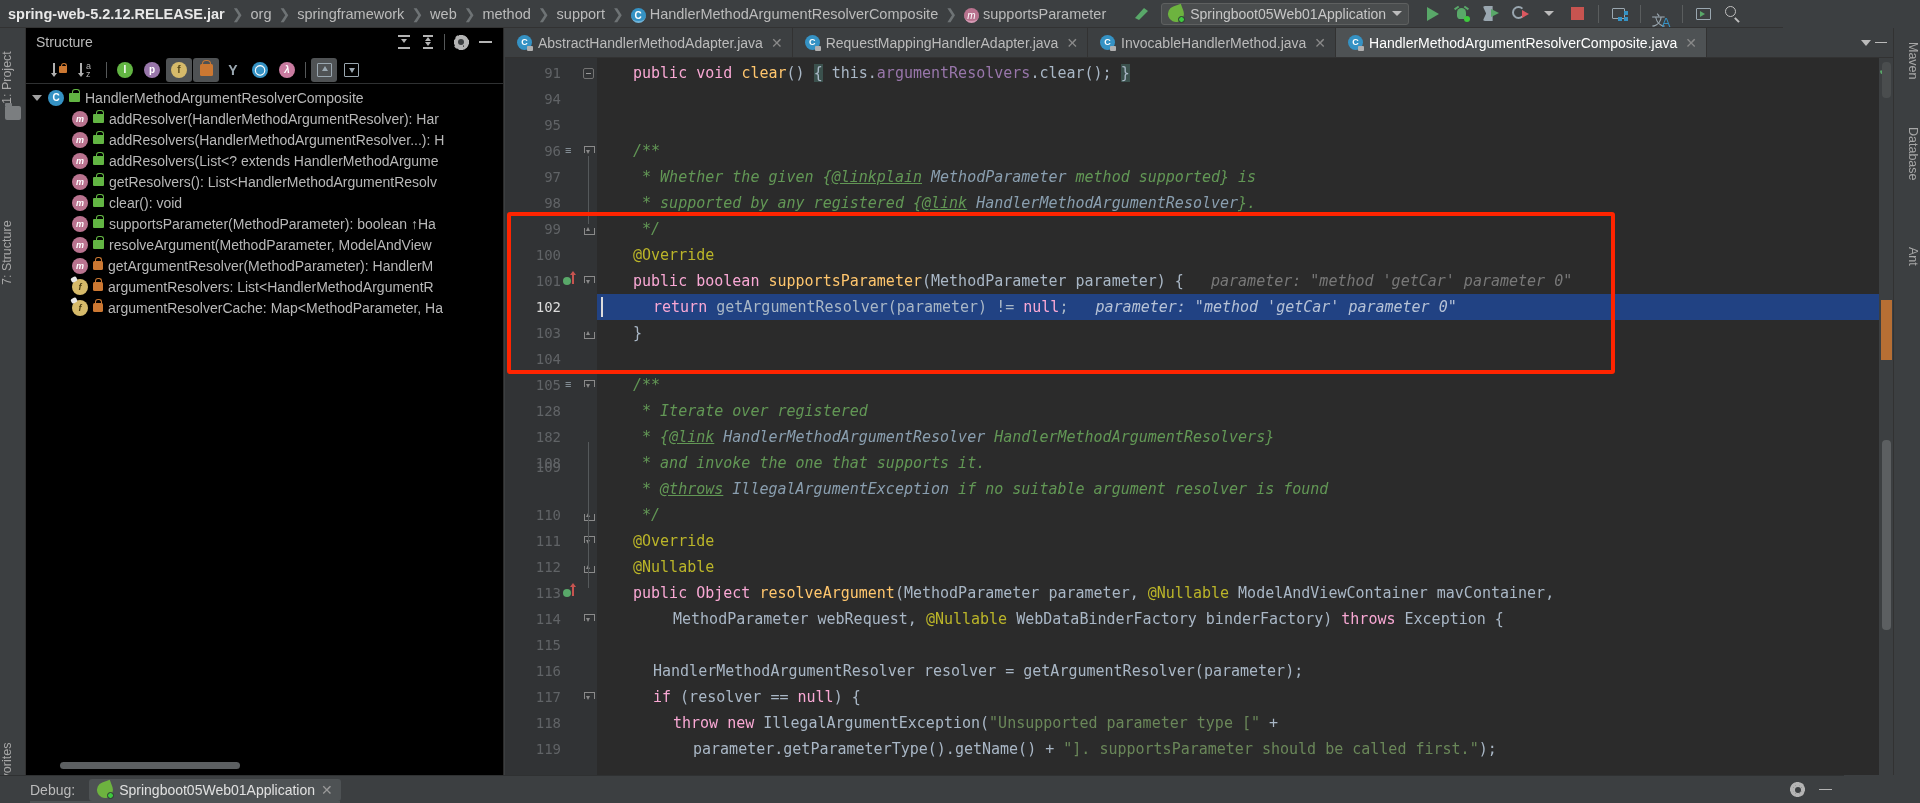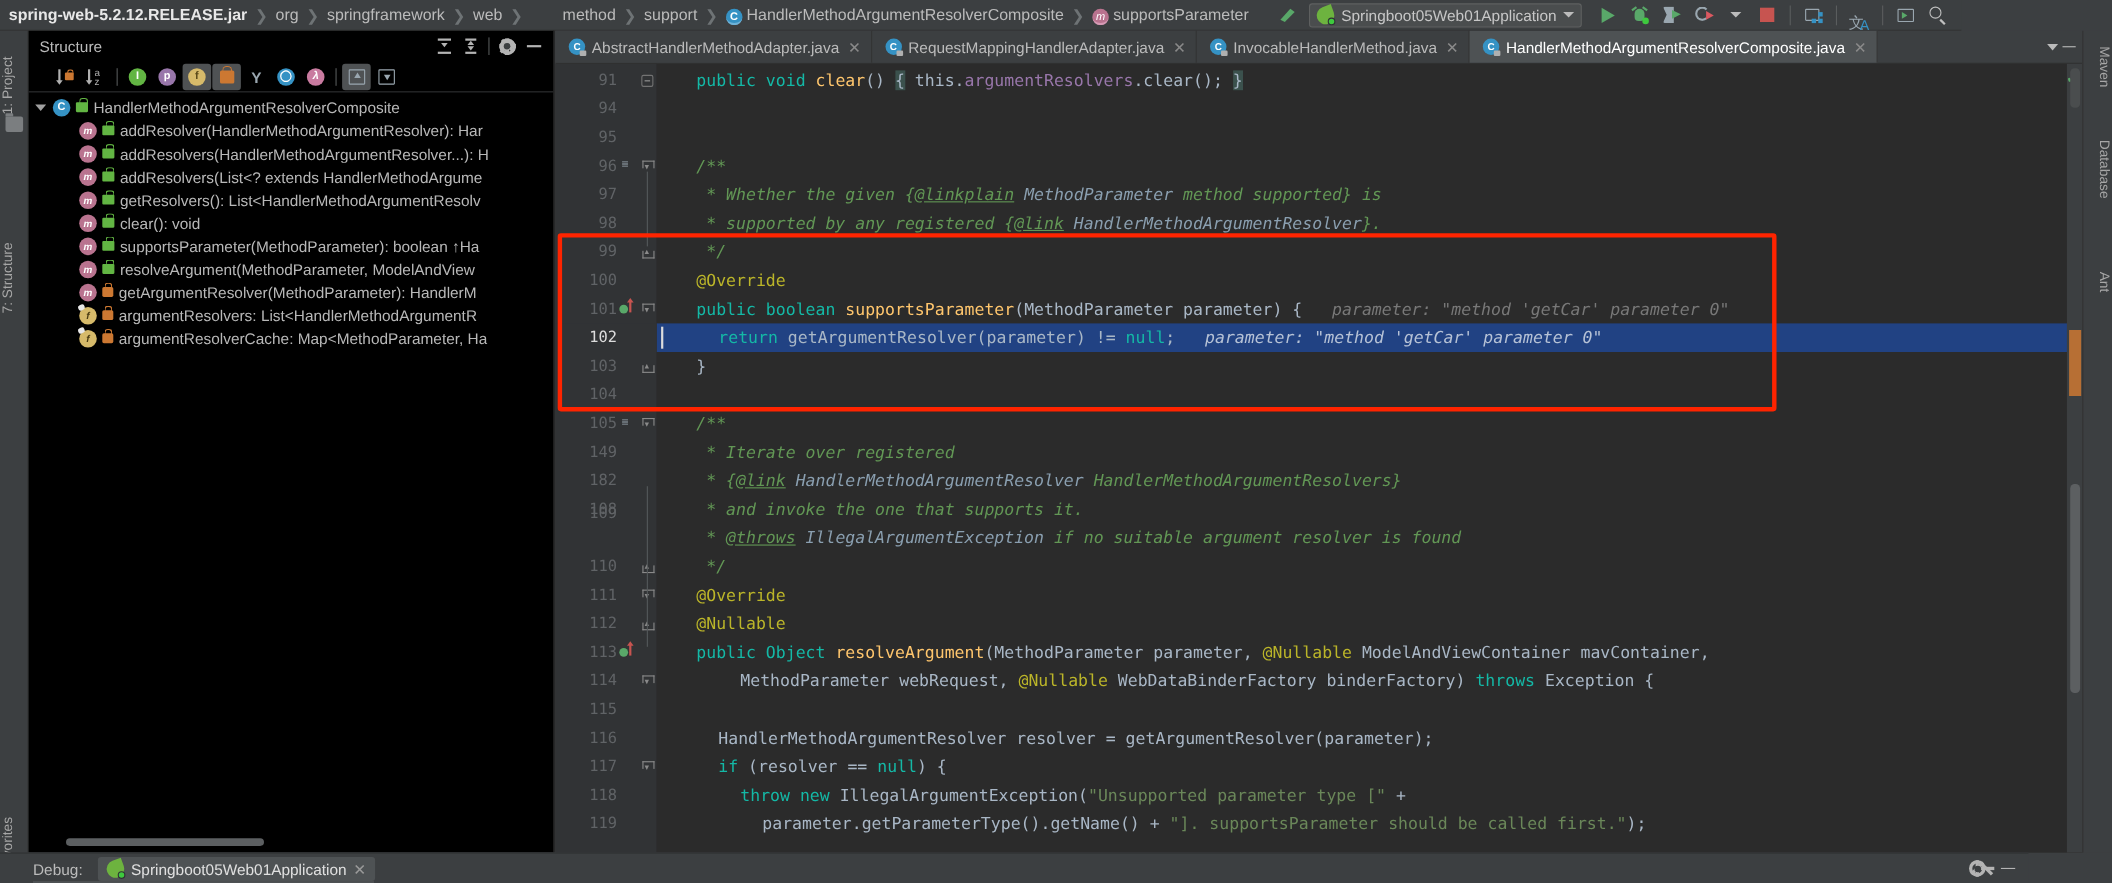--- a/index.html
+++ b/index.html
@@ -360,21 +360,21 @@
     font-family: "DejaVu Sans Mono", monospace; font-size: 15px;
     white-space: pre; color: #a9b7c6;
   }
   .lineno {
     position: absolute; left: 0; width: 56px; text-align: right;
     font-family: "DejaVu Sans Mono", monospace; font-size: 14px;
     color: #606366; height: 26px; line-height: 26px;
   }
 
   
-  .kw { color: #14b8a6; }
+  .kw { color: #f9a8d4; }
   .str { color: #6a8759; }
   .cmt { color: #629755; font-style: italic; }
   .cmt-tag { color: #629755; font-style: italic; text-decoration: underline; }
   .cmt-ref { color: #8a9fb0; font-style: italic; }
   .anno { color: #bbb529; }
   .fld { color: #9876aa; }
   .mth { color: #ffc66d; }
   .hint { color: #787878; font-style: italic; }
   .hint-sel { color: #b6c2d6; font-style: italic; }
   .plain { color: #a9b7c6; }
@@ -456,21 +456,21 @@
   }
   .vscroll {
     position: absolute; right: 29px; width: 9px; background: #5c5f61; border-radius: 4px;
   }
 
   
   .bottombar {
     position: absolute; left: 0; bottom: 0; width: 1844px; height: 28px;
     background: #3c3f41; border-top: 1px solid #2f3132;
     display: flex; align-items: center; padding-left: 30px;
-    color: #bbbbbb; font-size: 14px; text-align: center;
+    color: #bbbbbb; font-size: 14px;
   }
   .debug-label { margin-right: 14px; }
   .debug-tab {
     display: flex; align-items: center; gap: 6px; height: 22px;
     padding: 0 8px; background: #4e5254; border-radius: 3px;
     font-size: 14px; color: #e0e0e0; white-space: nowrap;
   }
   .bottombar-right { margin-left: auto; display: flex; align-items: center; gap: 14px; padding-right: 12px; }
   .bb-min { width: 13px; height: 1.8px; background: #b4b4b4; }
   .bottom-progress {
@@ -498,21 +498,21 @@
         </span>
         <span class="crumb-sep">❯</span>
         <span style="display: flex; align-items: center;">
           <span class="crumb">springframework</span>
         </span>
         <span class="crumb-sep">❯</span>
         <span style="display: flex; align-items: center;">
           <span class="crumb">web</span>
         </span>
         <span class="crumb-sep">❯</span>
-        <span style="display: flex;  margin-left: 29px;">
+        <span style="display: flex; ">
           <span class="crumb">method</span>
         </span>
         <span class="crumb-sep">❯</span>
         <span style="display: flex; align-items: center;">
           <span class="crumb">support</span>
         </span>
         <span class="crumb-sep">❯</span>
         <span style="display: flex; align-items: center;">
           <span class="ico-class crumb-ico">C</span>
           <span class="crumb">HandlerMethodArgumentResolverComposite</span>
@@ -812,21 +812,21 @@
         <div style="position: absolute; left: 96px; top: 239px; width: 2px; height: 20px; background: rgb(220, 220, 220);"></div>
         <div class="lineno" style="top: 262px;">103</div>
         <div class="fold-arrow-up" style="top: 270px;"></div>
         <div class="line" style="position: absolute; left: 128px; top: 262px; height: 26px;"><span class="plain">}</span></div>
         <div class="lineno" style="top: 288px;">104</div>
         <div class="line" style="position: absolute; left: 108px; top: 288px; height: 26px;"></div>
         <div class="lineno" style="top: 314px;">105</div>
         <div class="bmark" style="top: 321px;">≡</div>
         <div class="fold-arrow-dn" style="top: 322px;"></div>
         <div class="line" style="position: absolute; left: 128px; top: 314px; height: 26px;"><span class="cmt">/**</span></div>
-        <div class="lineno" style="top: 340px;">149</div>
+        <div class="lineno" style="top: 340px;">128</div>
         <div class="line" style="position: absolute; left: 128px; top: 340px; height: 26px;"><span class="cmt"> * Iterate over registered</span></div>
         <div class="lineno" style="top: 366px;">182</div>
         <div class="line" style="position: absolute; left: 128px; top: 366px; height: 26px;"><span class="cmt"> * {</span><span class="cmt-tag">@link</span><span class="cmt"> </span><span class="cmt-ref">HandlerMethodArgumentResolver</span><span class="cmt"> </span><span class="cmt">HandlerMethodArgumentResolvers}</span></div>
         <div class="lineno" style="top: 392px;">108</div>
         <div class="line" style="position: absolute; left: 128px; top: 392px; height: 26px;"><span class="cmt"> * and invoke the one that supports it.</span></div>
         <div class="lineno" style="top: 396px;">109</div>
         <div class="line" style="position: absolute; left: 128px; top: 418px; height: 26px;"><span class="cmt"> * </span><span class="cmt-tag">@throws</span><span class="cmt"> </span><span class="cmt-ref">IllegalArgumentException</span><span class="cmt"> if no suitable argument resolver is found</span></div>
         <div class="lineno" style="top: 444px;">110</div>
         <div class="fold-arrow-up" style="top: 452px;"></div>
         <div class="line" style="position: absolute; left: 128px; top: 444px; height: 26px;"><span class="cmt"> */</span></div>

